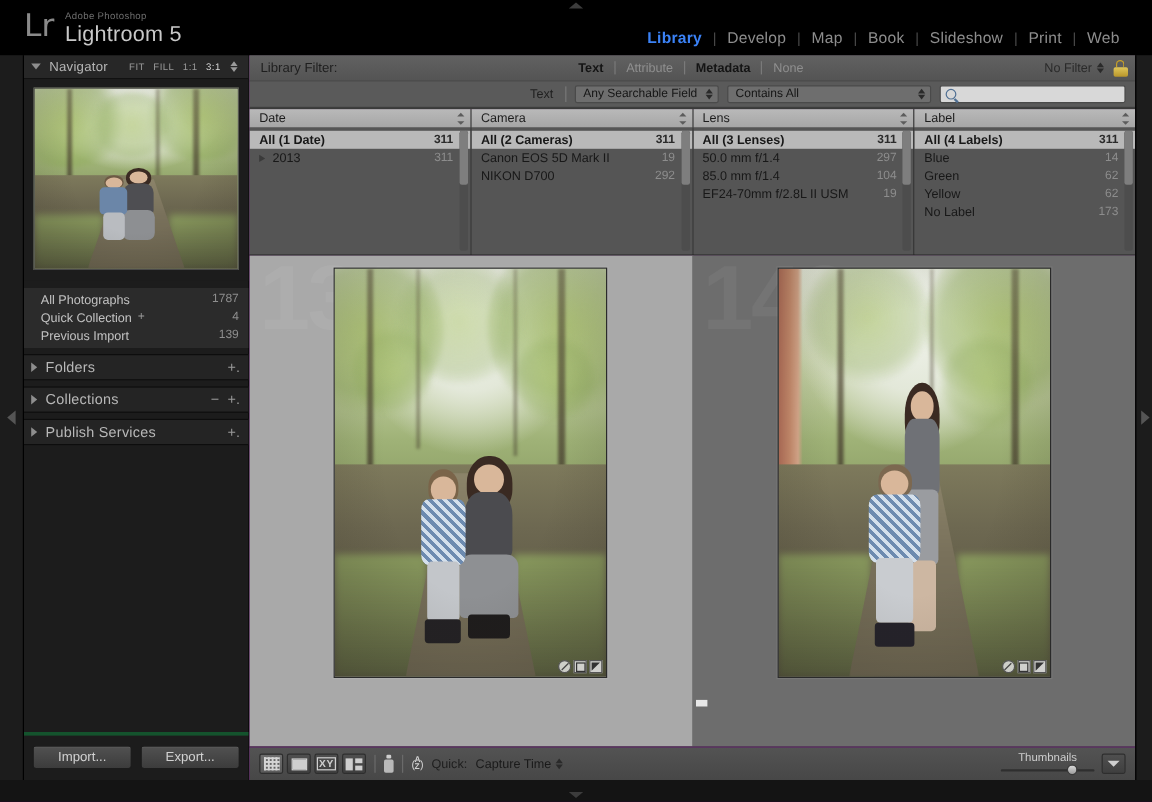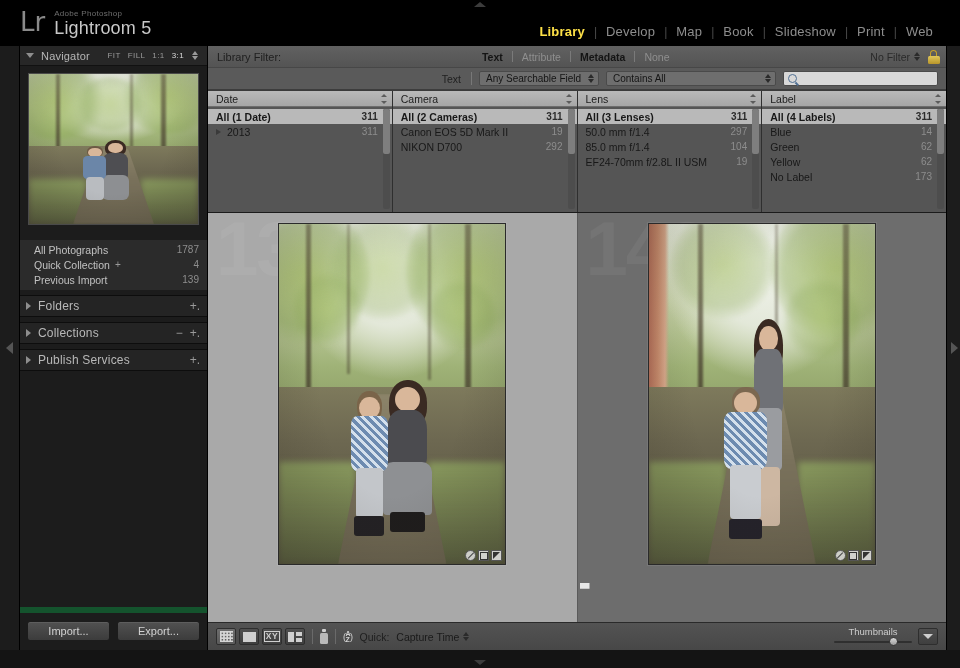--- a/index.html
+++ b/index.html
@@ -40,21 +40,21 @@
     display: block; line-height: 1;
   }
   .modules {
     position: absolute; right: 18px; bottom: 7px;
     display: flex; align-items: center;
   }
   .module {
     font-size: 13px; color: #8d8d8d; padding: 0 9px;
     cursor: pointer; letter-spacing: .2px;
   }
-  .module.active { color: #fde047; font-weight: bold; }
+  .module.active { color: #3b82f6; font-weight: bold; }
   .module-sep { color: #4a4a4a; font-size: 12px; }
   .panel-toggle-top {
     position: absolute; top: 0; left: 50%; transform: translateX(-50%);
     width: 30px; height: 8px; cursor: pointer;
   }
   .panel-toggle-top:after {
     content: ""; position: absolute; left: 50%; top: 2px;
     transform: translateX(-50%);
     border-left: 6px solid transparent; border-right: 6px solid transparent;
     border-bottom: 5px solid #3c3c3c;
@@ -192,21 +192,21 @@
     padding: 0 7px 0 6px; background: #242424;
     border-top: 1px solid #0d0d0d; border-bottom: 1px solid #0d0d0d;
     margin-top: 5px; cursor: pointer;
   }
   .group-head .panel-title { font-size: 12px; color: #b8b8b8; }
   .grp-icons { margin-left: auto; display: flex; align-items: center; gap: 7px; color: #9a9a9a; font-size: 12px; }
 
   .left-footer {
     margin-top: auto; padding: 8px 7px 9px 7px;
     display: flex; gap: 7px; background: #1c1c1c;
-    border-top: 6px solid #14532d;
+    border-top: 3px solid #14532d;
   }
   .btn {
     flex: 1; height: 20px; border-radius: 3px;
     background: linear-gradient(180deg, #515151 0%, #3c3c3c 100%);
     border: 1px solid #1c1c1c;
     color: #d2d2d2; font-size: 11px;
     display: flex; align-items: center; justify-content: center;
     cursor: pointer;
     box-shadow: inset 0 1px 0 rgba(255,255,255,.08);
   }

